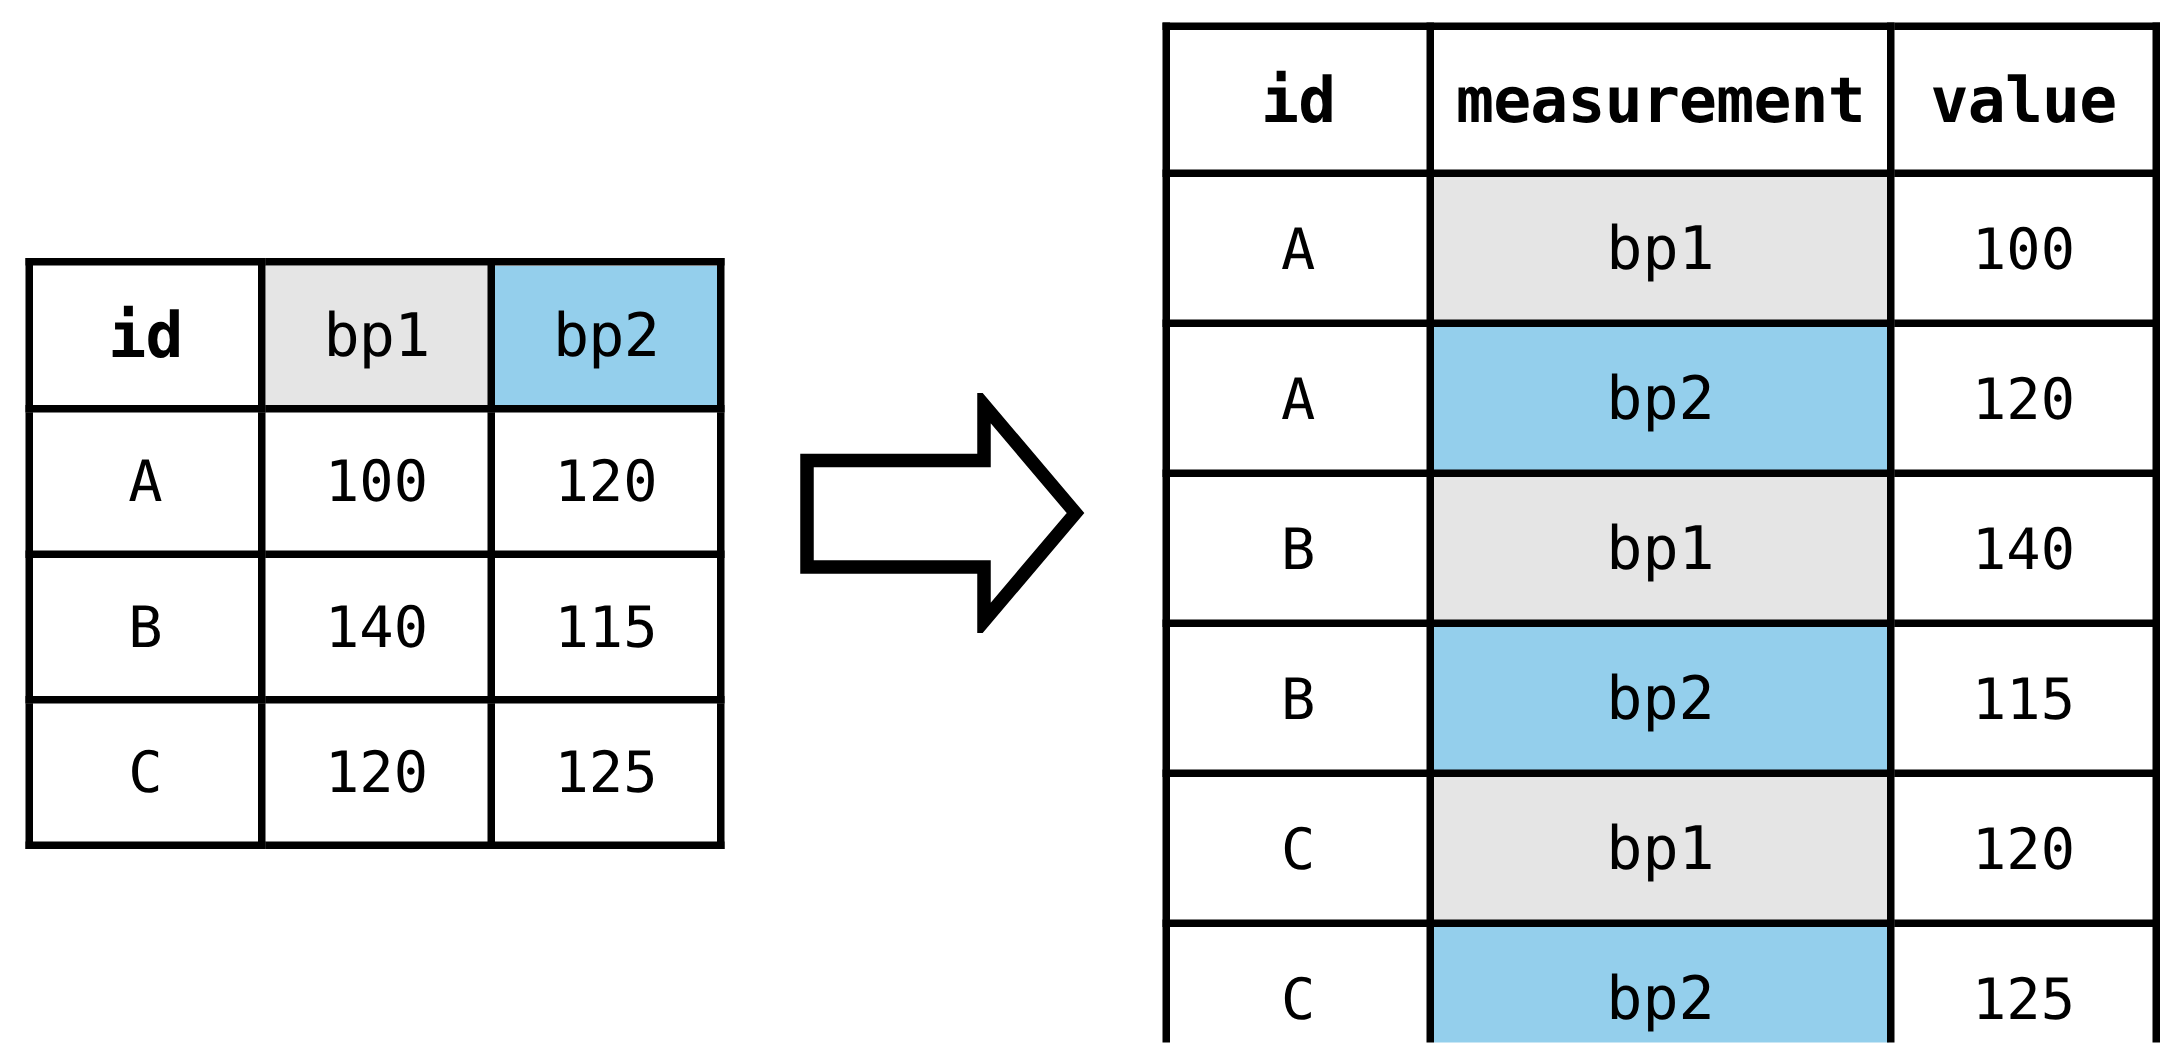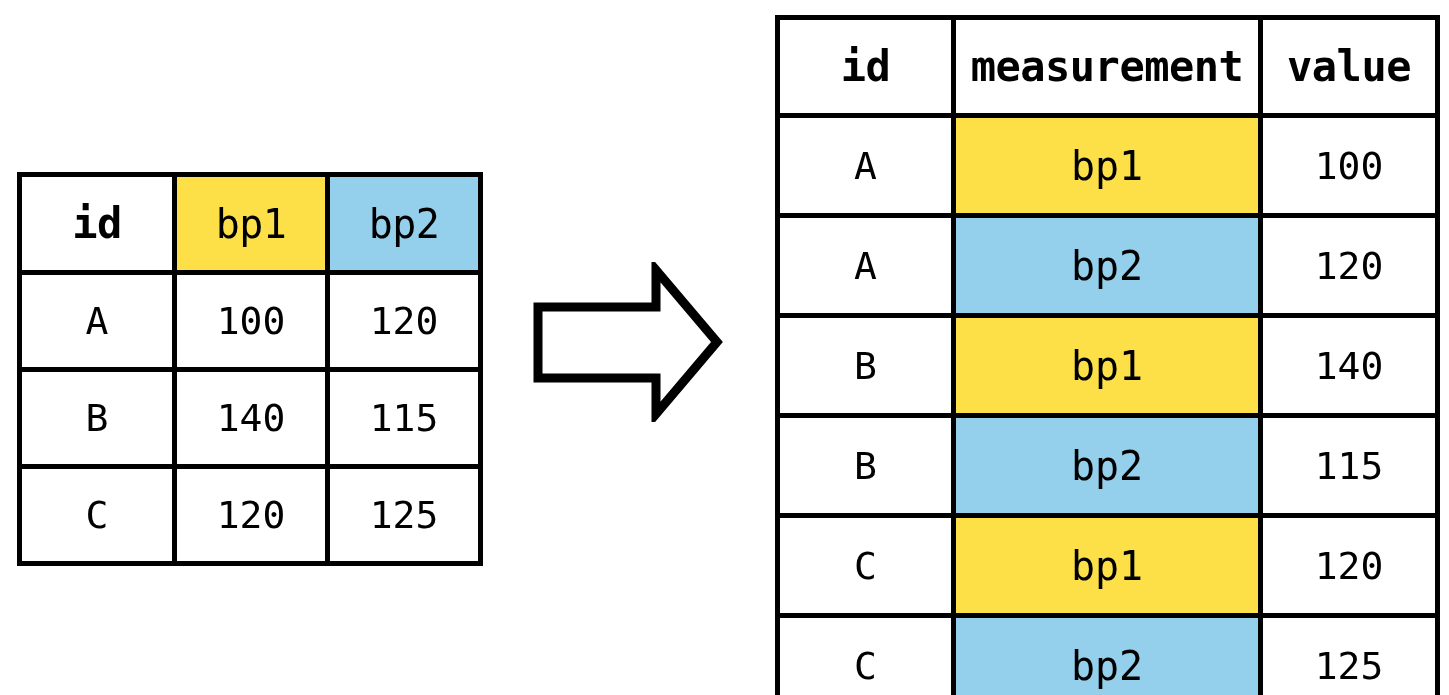--- a/index.html
+++ b/index.html
@@ -43,21 +43,21 @@
   table.grid th {
     font-family: "DejaVu Sans Mono", monospace;
     font-weight: bold;
     letter-spacing: -0.5px;
   }
   table.grid td {
     font-family: "DejaVu Sans Mono", monospace;
     font-weight: normal;
   }
 
-  .cell-green { background-color: #fde047; }
+  .cell-green { background-color: #e5e5e5; }
   .cell-blue  { background-color: #94cfec; }
   .cell-white { background-color: #ffffff; }
 
   
   #wide-table {
     left: 17px;
     top: 172px;
     width: 461px;
   }
   #wide-table col.c-id  { width: 155px; }

